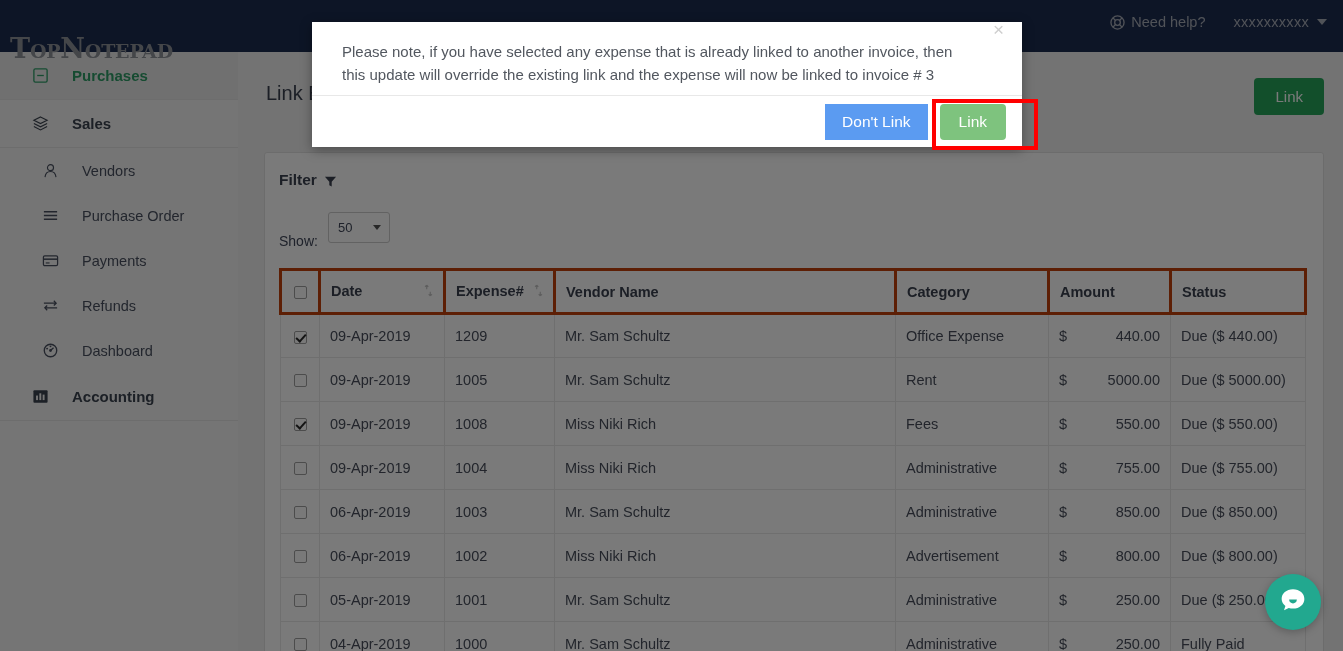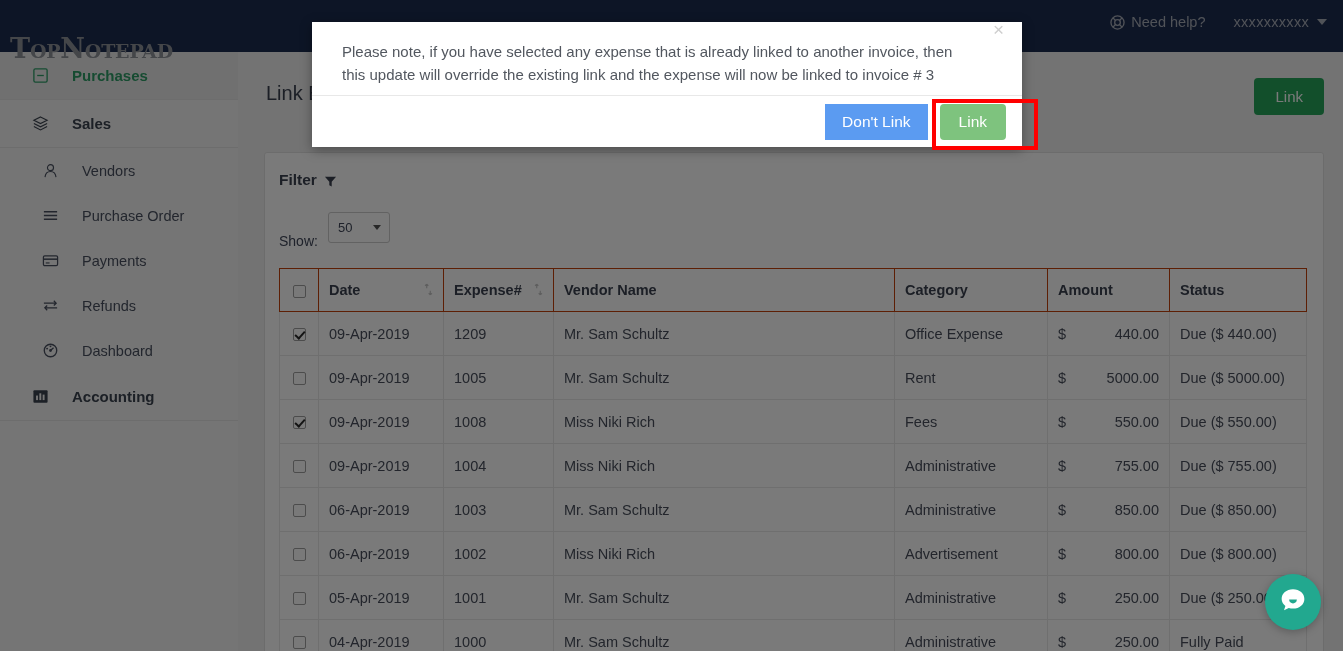--- a/index.html
+++ b/index.html
@@ -82,21 +82,21 @@
   }
   .select-wrap { position:relative; display:inline-block; }
   .select-caret {
     position:absolute; right:9px; top:13px; pointer-events:none;
     width:0;height:0;border-left:4px solid transparent;border-right:4px solid transparent;border-top:5px solid #555;
   }
 
   
   table.dt { border-collapse:collapse; width:1028px; margin:19px 0 0 14px; table-layout:fixed; }
   table.dt th {
-    border:1px solid #c2410c; background:#fff; text-align:left;
+    border:3px solid #c2410c; background:#fff; text-align:left;
     font-size:14.5px; font-weight:700; color:#3b4250;
     padding:12px 10px; height:43px; vertical-align:middle;
   }
   table.dt td {
     border:1px solid #e9e9e9; font-size:14.5px; color:#494f5c;
     padding:12px 10px; height:44px; vertical-align:middle;
   }
   .col-cb { width:39px; text-align:center !important; padding:0 !important; }
   .col-date { width:125px; }
   .col-exp  { width:110px; }

